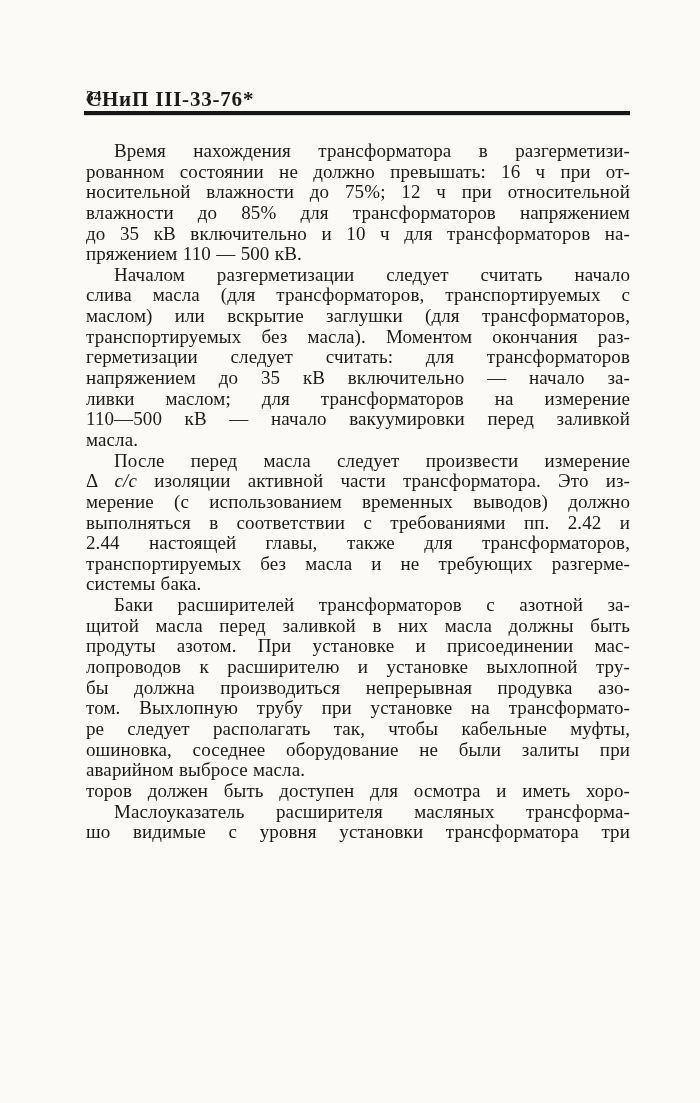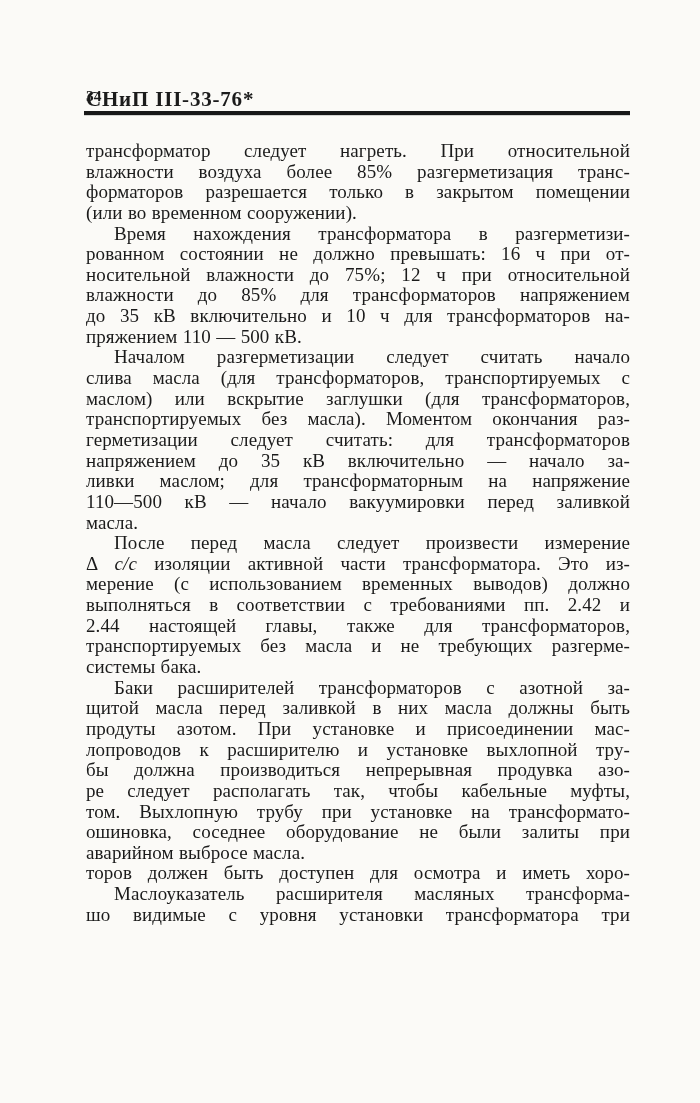--- a/index.html
+++ b/index.html
@@ -93,61 +93,55 @@
 
   <div class="header-row">
     <span class="doc-code">СНиП III-33-76*</span>
     <span class="page-number">34</span>
   </div>
 
   <div class="header-rule"></div>
 
   <div class="text-block">
       <div class="para">
-        <div class="line">трансформатор следует нагреть. При относительной</div>
-        <div class="line">влажности воздуха более 85% разгерметизация транс-</div>
-        <div class="line">форматоров разрешается только в закрытом помещении</div>
-        <div class="line last">(или во временном сооружении).</div>
-      </div>
-      <div class="para">
         <div class="line indent">Время нахождения трансформатора в разгерметизи-</div>
         <div class="line">рованном состоянии не должно превышать: 16 ч при от-</div>
         <div class="line">носительной влажности до 75%; 12 ч при относительной</div>
         <div class="line">влажности до 85% для трансформаторов напряжением</div>
         <div class="line">до 35 кВ включительно и 10 ч для трансформаторов на-</div>
         <div class="line last">пряжением 110 — 500 кВ.</div>
       </div>
       <div class="para">
         <div class="line indent">Началом разгерметизации следует считать начало</div>
         <div class="line">слива масла (для трансформаторов, транспортируемых с</div>
         <div class="line">маслом) или вскрытие заглушки (для трансформаторов,</div>
         <div class="line">транспортируемых без масла). Моментом окончания раз-</div>
         <div class="line">герметизации следует считать: для трансформаторов</div>
         <div class="line">напряжением до 35 кВ включительно — начало за-</div>
-        <div class="line">ливки маслом; для трансформаторным на напряжение</div>
+        <div class="line">ливки маслом; для трансформаторов на измерение</div>
         <div class="line">110—500 кВ — начало вакуумировки перед заливкой</div>
         <div class="line last">масла.</div>
       </div>
       <div class="para">
         <div class="line indent">После перед масла следует произвести измерение</div>
         <div class="line">Δ <i>c/c</i> изоляции активной части трансформатора. Это из-</div>
         <div class="line">мерение (с использованием временных выводов) должно</div>
         <div class="line">выполняться в соответствии с требованиями пп. 2.42 и</div>
         <div class="line">2.44 настоящей главы, также для трансформаторов,</div>
         <div class="line">транспортируемых без масла и не требующих разгерме-</div>
         <div class="line last">системы бака.</div>
       </div>
       <div class="para">
         <div class="line indent">Баки расширителей трансформаторов с азотной за-</div>
         <div class="line">щитой масла перед заливкой в них масла должны быть</div>
         <div class="line">продуты азотом. При установке и присоединении мас-</div>
         <div class="line">лопроводов к расширителю и установке выхлопной тру-</div>
         <div class="line">бы должна производиться непрерывная продувка азо-</div>
+        <div class="line">том. Выхлопную трубу при установке на трансформато-</div>
         <div class="line">ре следует располагать так, чтобы кабельные муфты,</div>
-        <div class="line">том. Выхлопную трубу при установке на трансформато-</div>
         <div class="line">ошиновка, соседнее оборудование не были залиты при</div>
         <div class="line last">аварийном выбросе масла.</div>
       </div>
       <div class="para">
         <div class="line">торов должен быть доступен для осмотра и иметь хоро-</div>
         <div class="line indent">Маслоуказатель расширителя масляных трансформа-</div>
         <div class="line">шо видимые с уровня установки трансформатора три</div>
       </div>
     </div>
 

